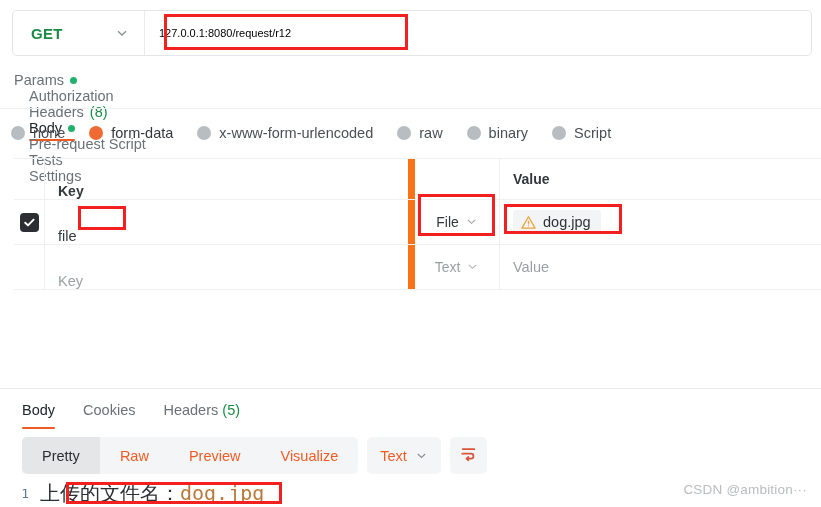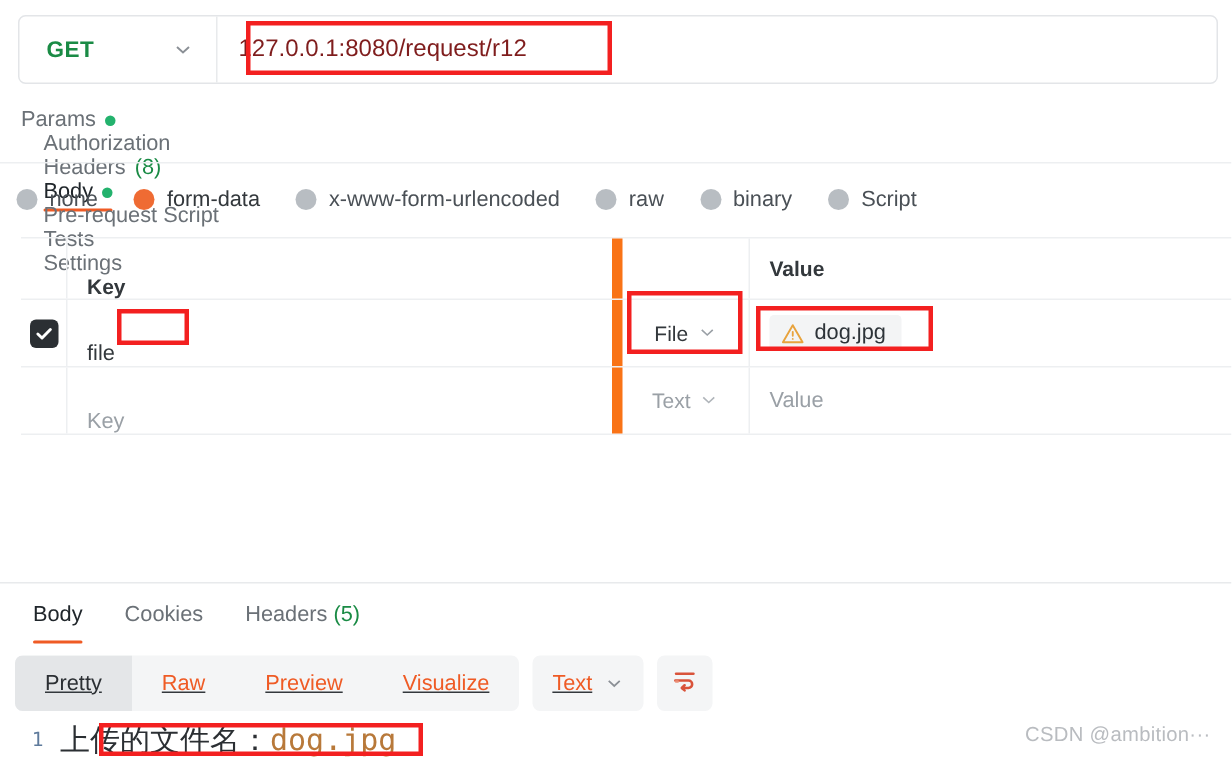--- a/index.html
+++ b/index.html
@@ -23,21 +23,21 @@
   .method {
     width: 132px; height: 44px;
     display: flex; align-items: center; justify-content: space-between;
     padding: 0 16px 0 18px;
     border-right: 1px solid #e8eaec;
   }
   .method-label { color: #1a8b45; font-weight: bold; font-size: 15px; letter-spacing: .3px; }
   .chev { width: 12px; height: 12px; flex: none; }
   .chev svg { display: block; }
   .url-wrap { flex: 1; height: 44px; display: flex; align-items: center; padding-left: 14px; }
-  .url-text { font-size: 16px; color: #7f1d1d; white-space: nowrap; }
+  .url-text { font-size: 11px; color: #000000; white-space: nowrap; }
 
   
   .ann { position: absolute; border: 3px solid #f32020; pointer-events: none; }
   #ann-url { left: 164px; top: 14px; width: 244px; height: 36px; }
   #ann-key { left: 78px; top: 206px; width: 48px; height: 24px; }
   #ann-type { left: 418px; top: 194px; width: 77px; height: 42px; }
   #ann-value { left: 504px; top: 204px; width: 118px; height: 30px; }
   #ann-resp { left: 66px; top: 482px; width: 216px; height: 22px; }
 
   
@@ -110,21 +110,21 @@
     position: relative; height: 30px; padding: 0 14px;
     display: flex; align-items: center; font-size: 14.5px; color: #6b7177; white-space: nowrap;
   }
   .ptab.active { color: #20262b; }
   .ptab .ul {
     position: absolute; left: 14px; right: 14px; bottom: -4px;
     height: 2px; background: #ef5b25; border-radius: 1px;
   }
 
   
-  .resp-tools { position: absolute; left: 10px; top: 437px; display: flex; align-items: center; gap: 9px; text-decoration: underline; }
+  .resp-tools { position: absolute; left: 22px; top: 437px; display: flex; align-items: center; gap: 9px; }
   .seg { display: flex; background: #f4f5f6; border-radius: 5px; height: 37px; overflow: hidden; }
   .seg-btn {
     display: flex; align-items: center; padding: 0 20px;
     font-size: 14.5px; color: #ef5b25; white-space: nowrap;
   }
   .seg-btn.active { background: #e4e6e8; color: #2b2f33; }
   .fmt {
     height: 37px; min-width: 72px; background: #f4f5f6; border-radius: 5px;
     display: flex; align-items: center; justify-content: center; gap: 9px; padding: 0 13px;
   }

